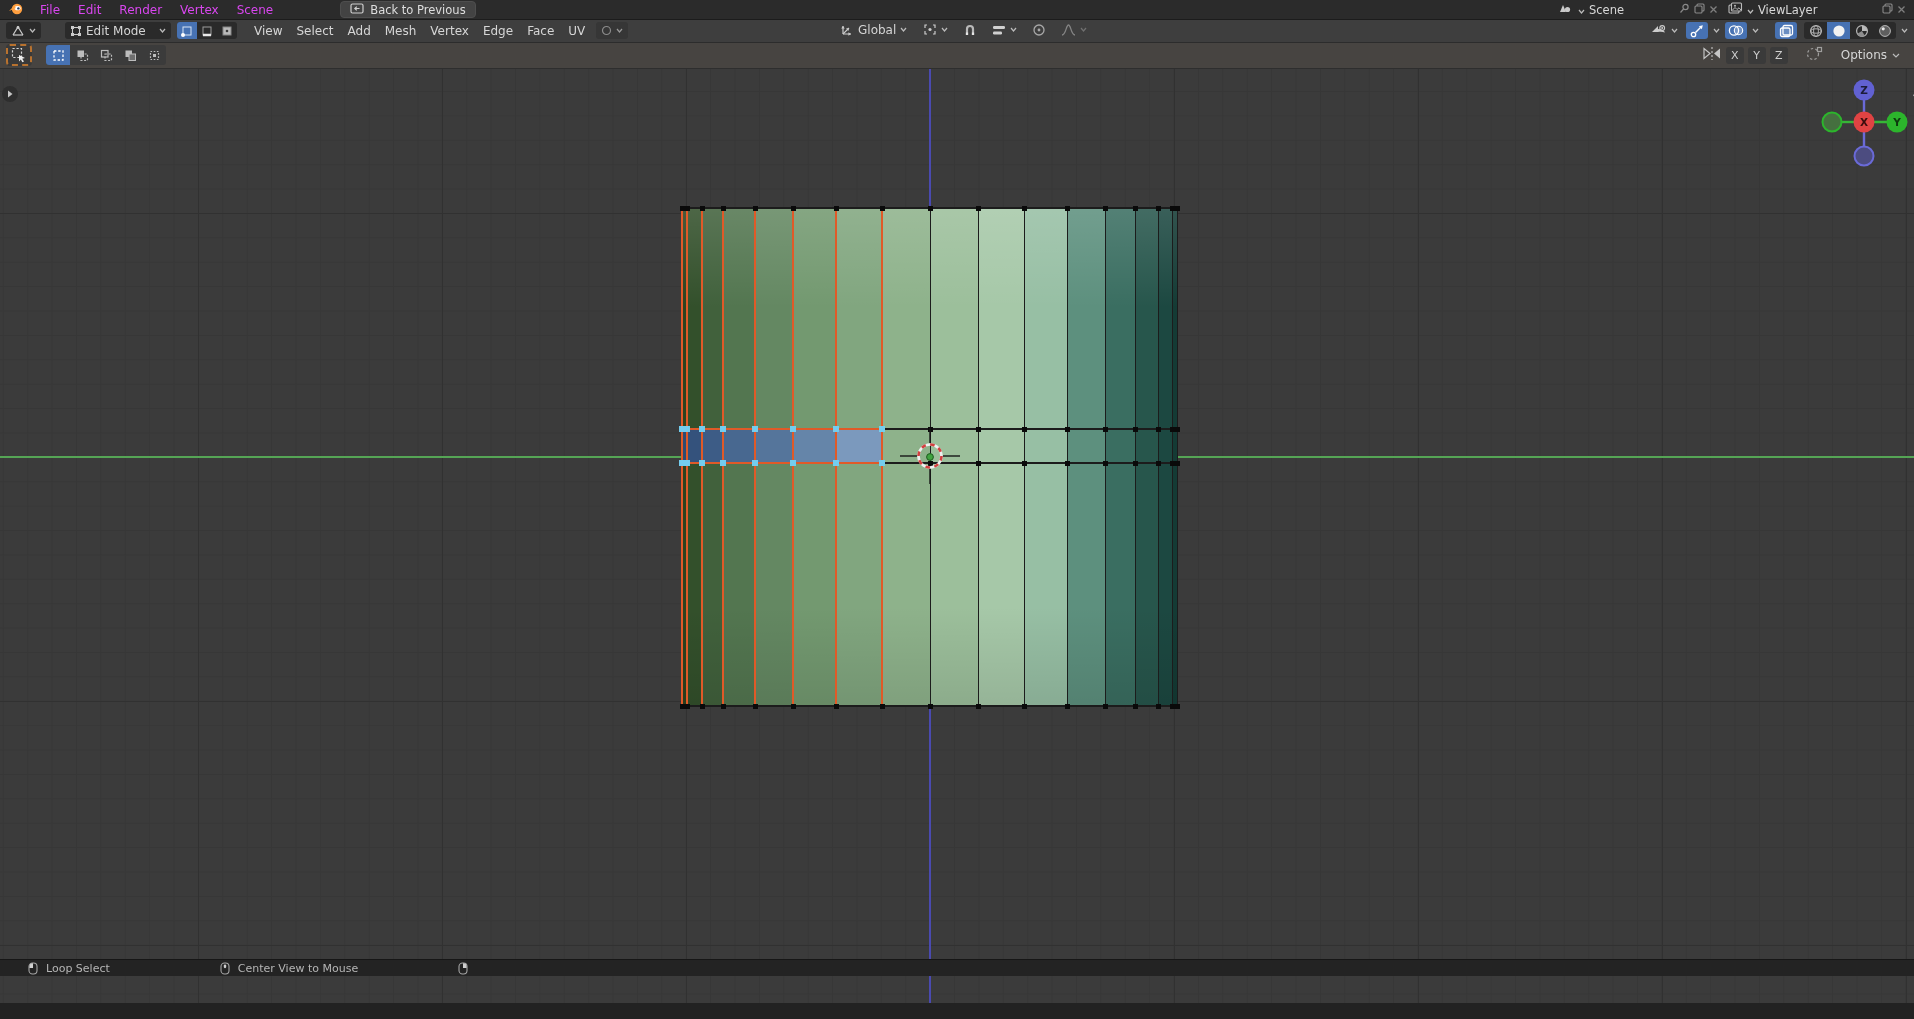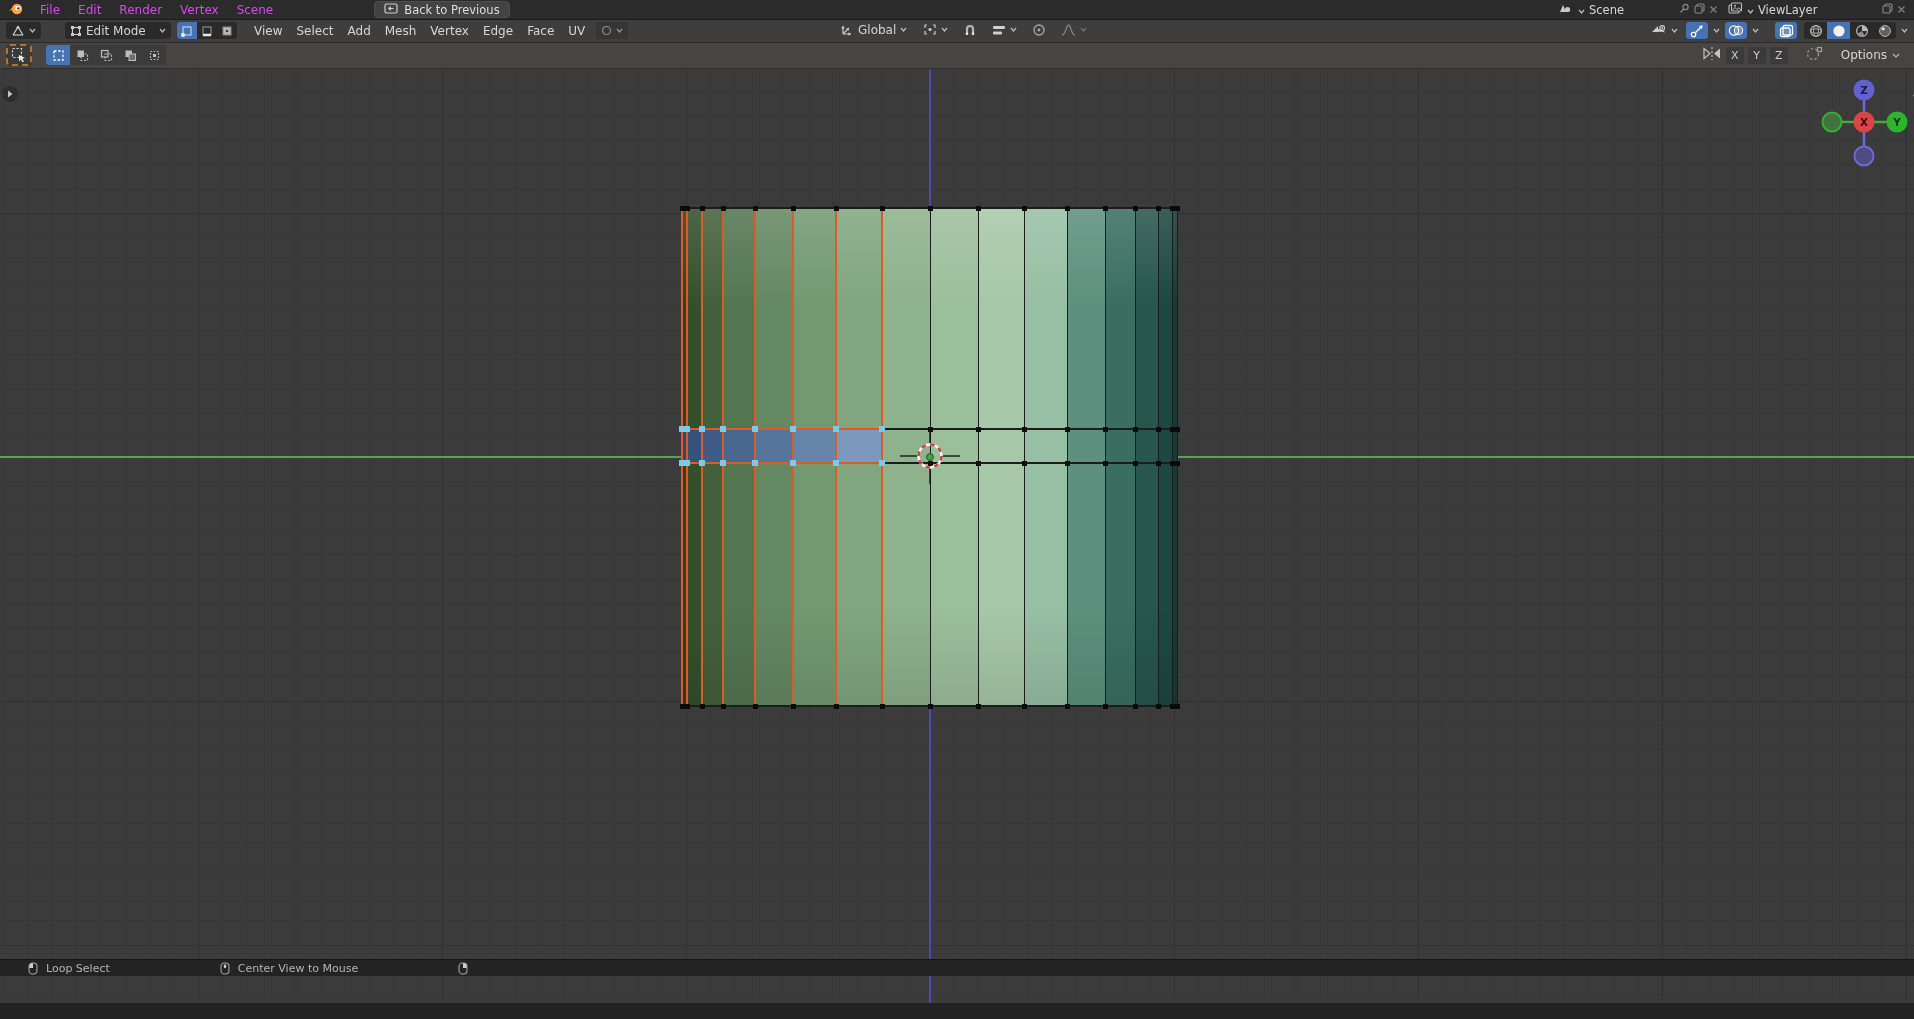--- a/index.html
+++ b/index.html
@@ -3,21 +3,21 @@
 <meta charset="utf-8">
 <style>
   html,body{margin:0;padding:0;background:#222;}
   #app{position:relative;width:1914px;height:1019px;overflow:hidden;
        font-family:"DejaVu Sans","Liberation Sans",sans-serif;color:#d4d4d4;
        -webkit-font-smoothing:antialiased;}
   .bar{position:absolute;left:0;right:0;display:flex;align-items:center;}
   
   #topbar{top:0;height:19px;background:#2b2b2b;border-bottom:1px solid #1c1c1c;font-size:12px;z-index:30;}
   #topbar .menu{padding:0 9px;height:100%;display:flex;align-items:center;color:#d946ef;cursor:default;}
-  .back-btn{margin-left:92px;display:flex;align-items:center;gap:6px;background:#434343;border:1px solid #4e4e4e;
+  .back-btn{margin-left:58px;display:flex;align-items:center;gap:6px;background:#434343;border:1px solid #4e4e4e;
             border-radius:4px;height:15px;padding:0 9px;color:#dedede;font-size:11.5px;}
   #topbar-right{margin-left:auto;display:flex;align-items:center;gap:2px;padding-right:4px;font-size:11.5px;}
   .idblock{display:flex;align-items:center;gap:4px;background:#2b2b2b;height:100%;padding:0 4px;}
   .idblock .name{color:#d8d8d8;min-width:86px;}
   .dim{opacity:.75}
   
   #vpheader{top:19px;height:23px;background:#3e3e3e;border-bottom:1px solid #2c2c2c;font-size:12px;z-index:29;}
   #vpheader .menu{padding:0 7px;color:#d6d6d6;}
   .hbtn{display:flex;align-items:center;gap:4px;background:#2a2a2a;border-radius:3px;height:17px;padding:0 5px;}
   .seggroup{display:flex;background:#2a2a2a;border-radius:3px;height:17px;overflow:hidden;margin-left:6px;}

